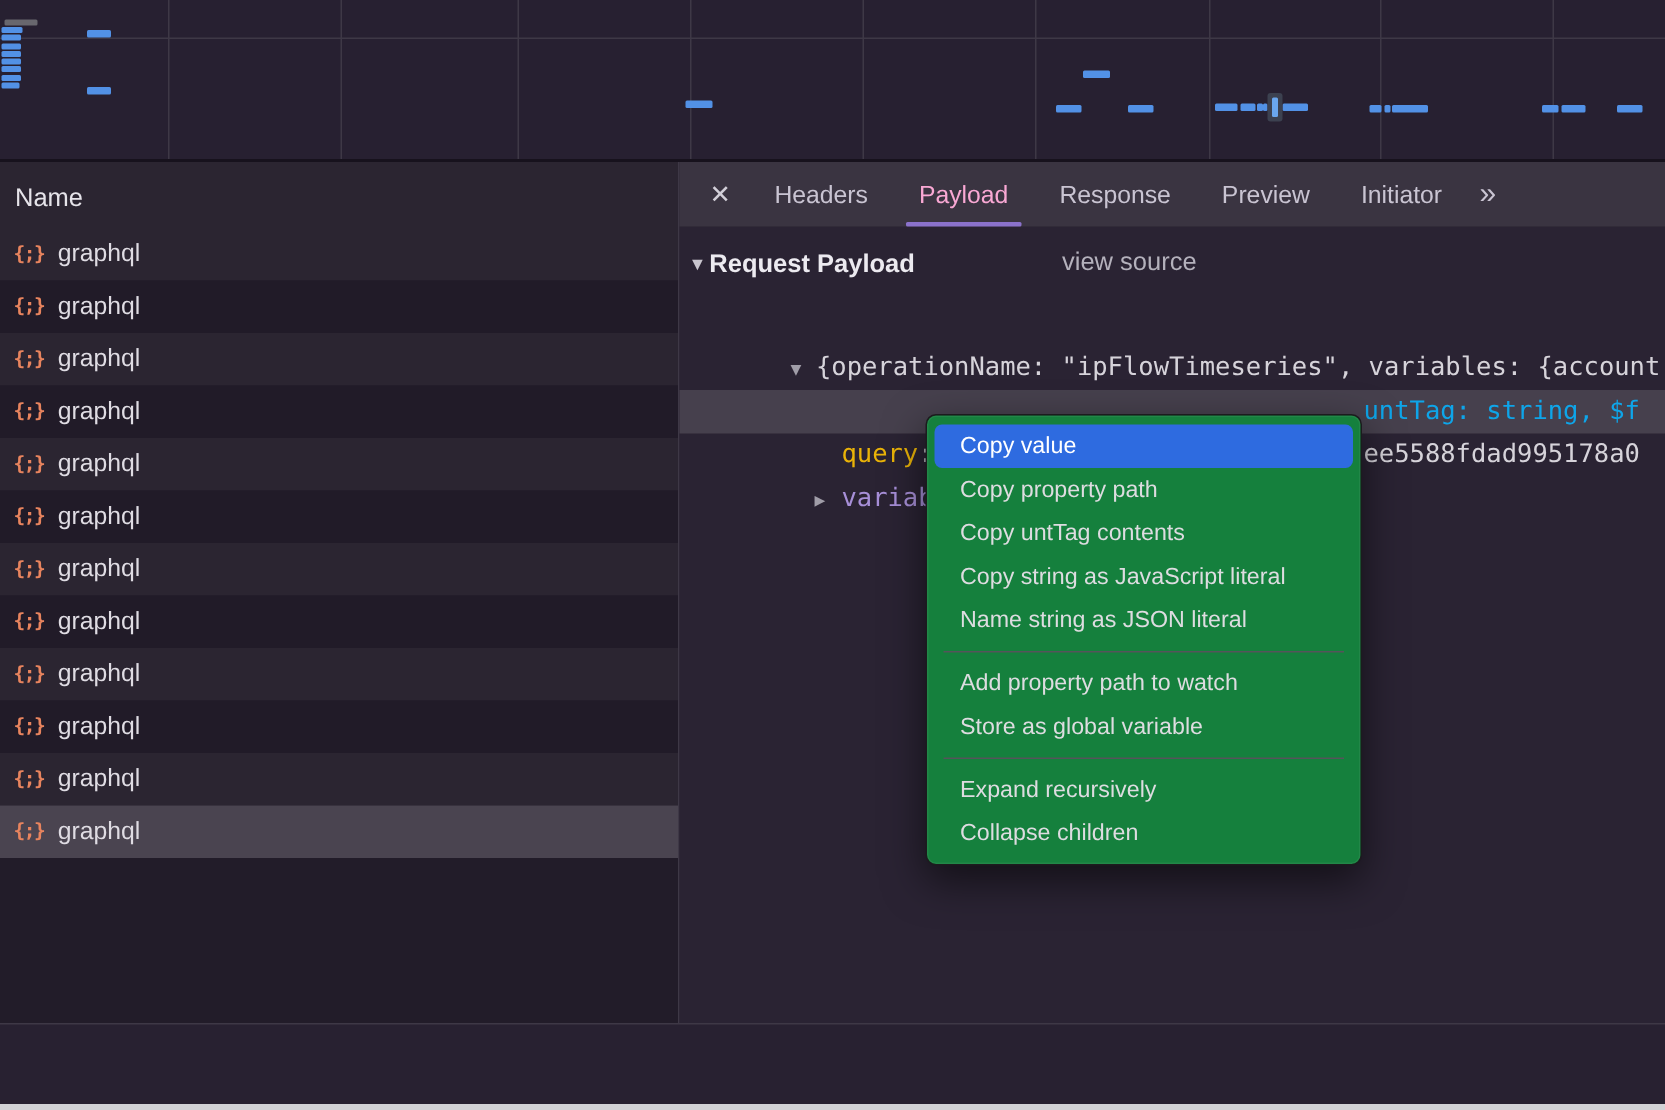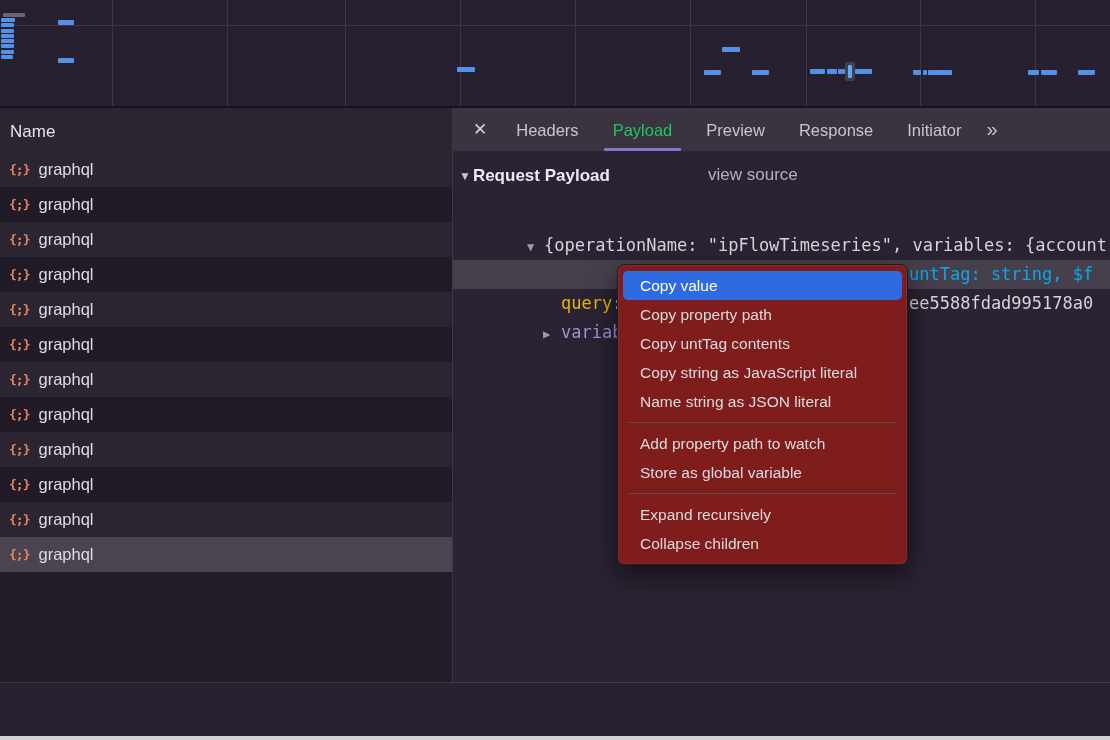--- a/index.html
+++ b/index.html
@@ -30,21 +30,21 @@
 
   
   .vdivider{position:absolute;left:452px;top:108px;width:1px;height:628px;background:#3e3846;}
 
   
   .right-bg{position:absolute;left:453px;top:151px;width:657px;height:531px;background:#2a2333;}
   .tabbar{position:absolute;left:453px;top:108px;width:657px;height:43px;background:#3a3441;
           display:flex;align-items:center;}
   .close{margin:0 12px 0 20px;font-size:17px;color:#d2cfd8;cursor:default;}
   .tab{padding:0 17px;height:42px;line-height:43px;font-size:16.5px;color:#c9c4d2;position:relative;}
-  .tab.active{color:#22c55e;}
+  .tab.active{color:#f9a8d4;}
   .tab.active::after{content:"";position:absolute;left:8px;right:8px;bottom:0;height:3px;
                      background:#8b72cc;border-radius:1px;}
   .overflow{margin-left:8px;font-size:20px;color:#c9c4d2;}
 
   .section-row{position:absolute;left:459px;top:163px;height:26px;display:flex;align-items:center;}
   .tri{font-size:12px;color:#c8c5ce;margin-right:2px;}
   .section-title{font-size:17px;font-weight:bold;color:#eceaf0;}
   .view-source{position:absolute;left:708px;top:165px;font-size:17px;color:#b4b1bc;}
 
   
@@ -56,22 +56,22 @@
   .ind{display:inline-block;width:67px;}
   .key{color:#a78fd8;}
   .str{color:#4ab7d8;}
   .plain{color:#d6d3da;}
   .qkey{color:#eab308;}
   .qplain{color:#eceaf0;}
   .frag{position:absolute;left:456px;top:0;color:#0ea5e9;}
   .frag-dim{color:#d6d3da;}
 
   
-  .menu{position:absolute;left:617px;top:264px;width:291px;box-sizing:border-box;
-        background:#7f1d1d;border:1px solid #1c1b1e;border-radius:7px;padding:6px 0;
+  .menu{position:absolute;left:617px;top:276px;width:291px;box-sizing:border-box;
+        background:#15803d;border:1px solid #1c1b1e;border-radius:7px;padding:6px 0;
         box-shadow:0 10px 28px rgba(0,0,0,.55), inset 0 0 0 1px rgba(255,255,255,.06);z-index:10;}
   .mitem{height:29px;line-height:29px;margin:0 5px;padding:0 17px;border-radius:5px;
          font-size:15.5px;color:#dddce0;white-space:nowrap;}
   .mitem.hl{background:#2e6be0;color:#ffffff;}
   .msep{height:1px;background:#55545a;margin:6px 11px;}
 
   
   .footer{position:absolute;left:0;top:682px;width:1110px;height:54px;background:#282131;
           border-top:1px solid #3e3846;box-sizing:border-box;}
   .bottom-strip{position:absolute;left:0;top:736px;width:1110px;height:4px;background:#d2d2d6;}
@@ -179,22 +179,22 @@
 
   <div class="vdivider"></div>
 
   <div class="right-bg"></div>
 
   <div class="tabbar">
     <span class="close">✕</span>
     <div id="tabs" style="display:flex;">
         <span class="tab">Headers</span>
         <span class="tab active">Payload</span>
+        <span class="tab">Response</span>
         <span class="tab">Preview</span>
-        <span class="tab">Response</span>
         <span class="tab">Initiator</span>
       </div>
     <span class="overflow">»</span>
   </div>
 
   <div class="section-row">
     <span class="tri">▼</span>
     <span class="section-title">Request Payload</span>
   </div>
   <span class="view-source">view source</span>

